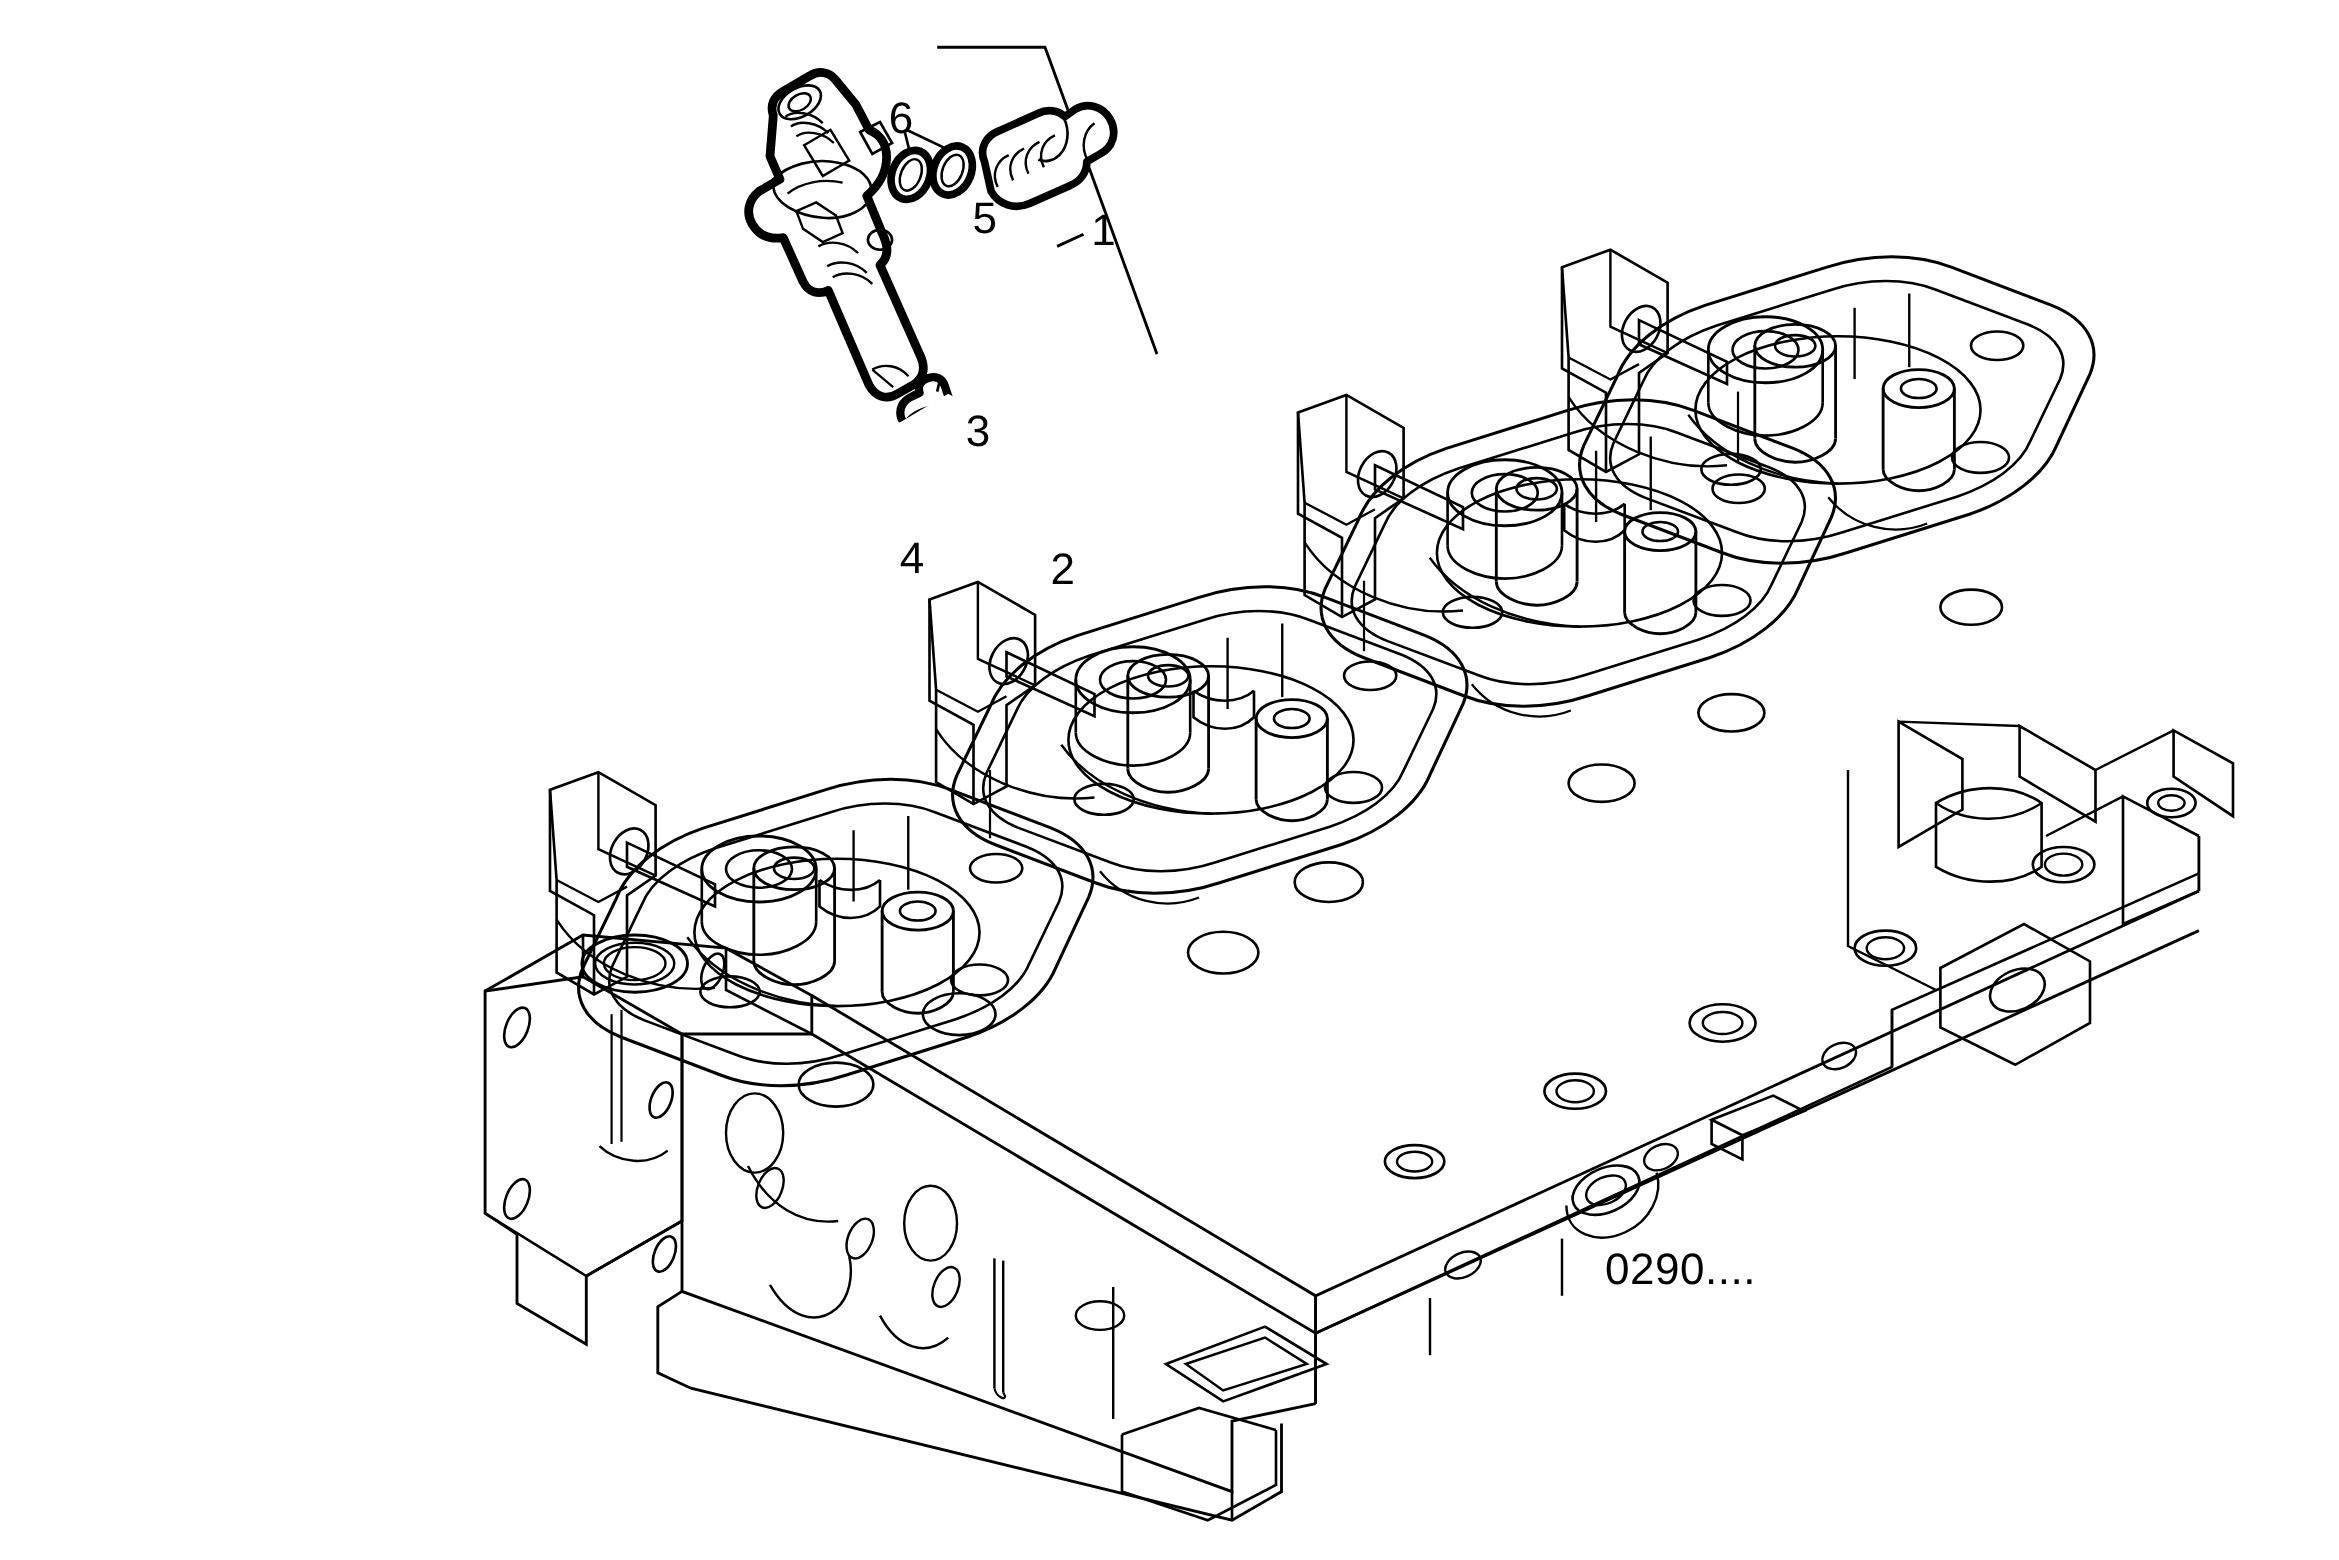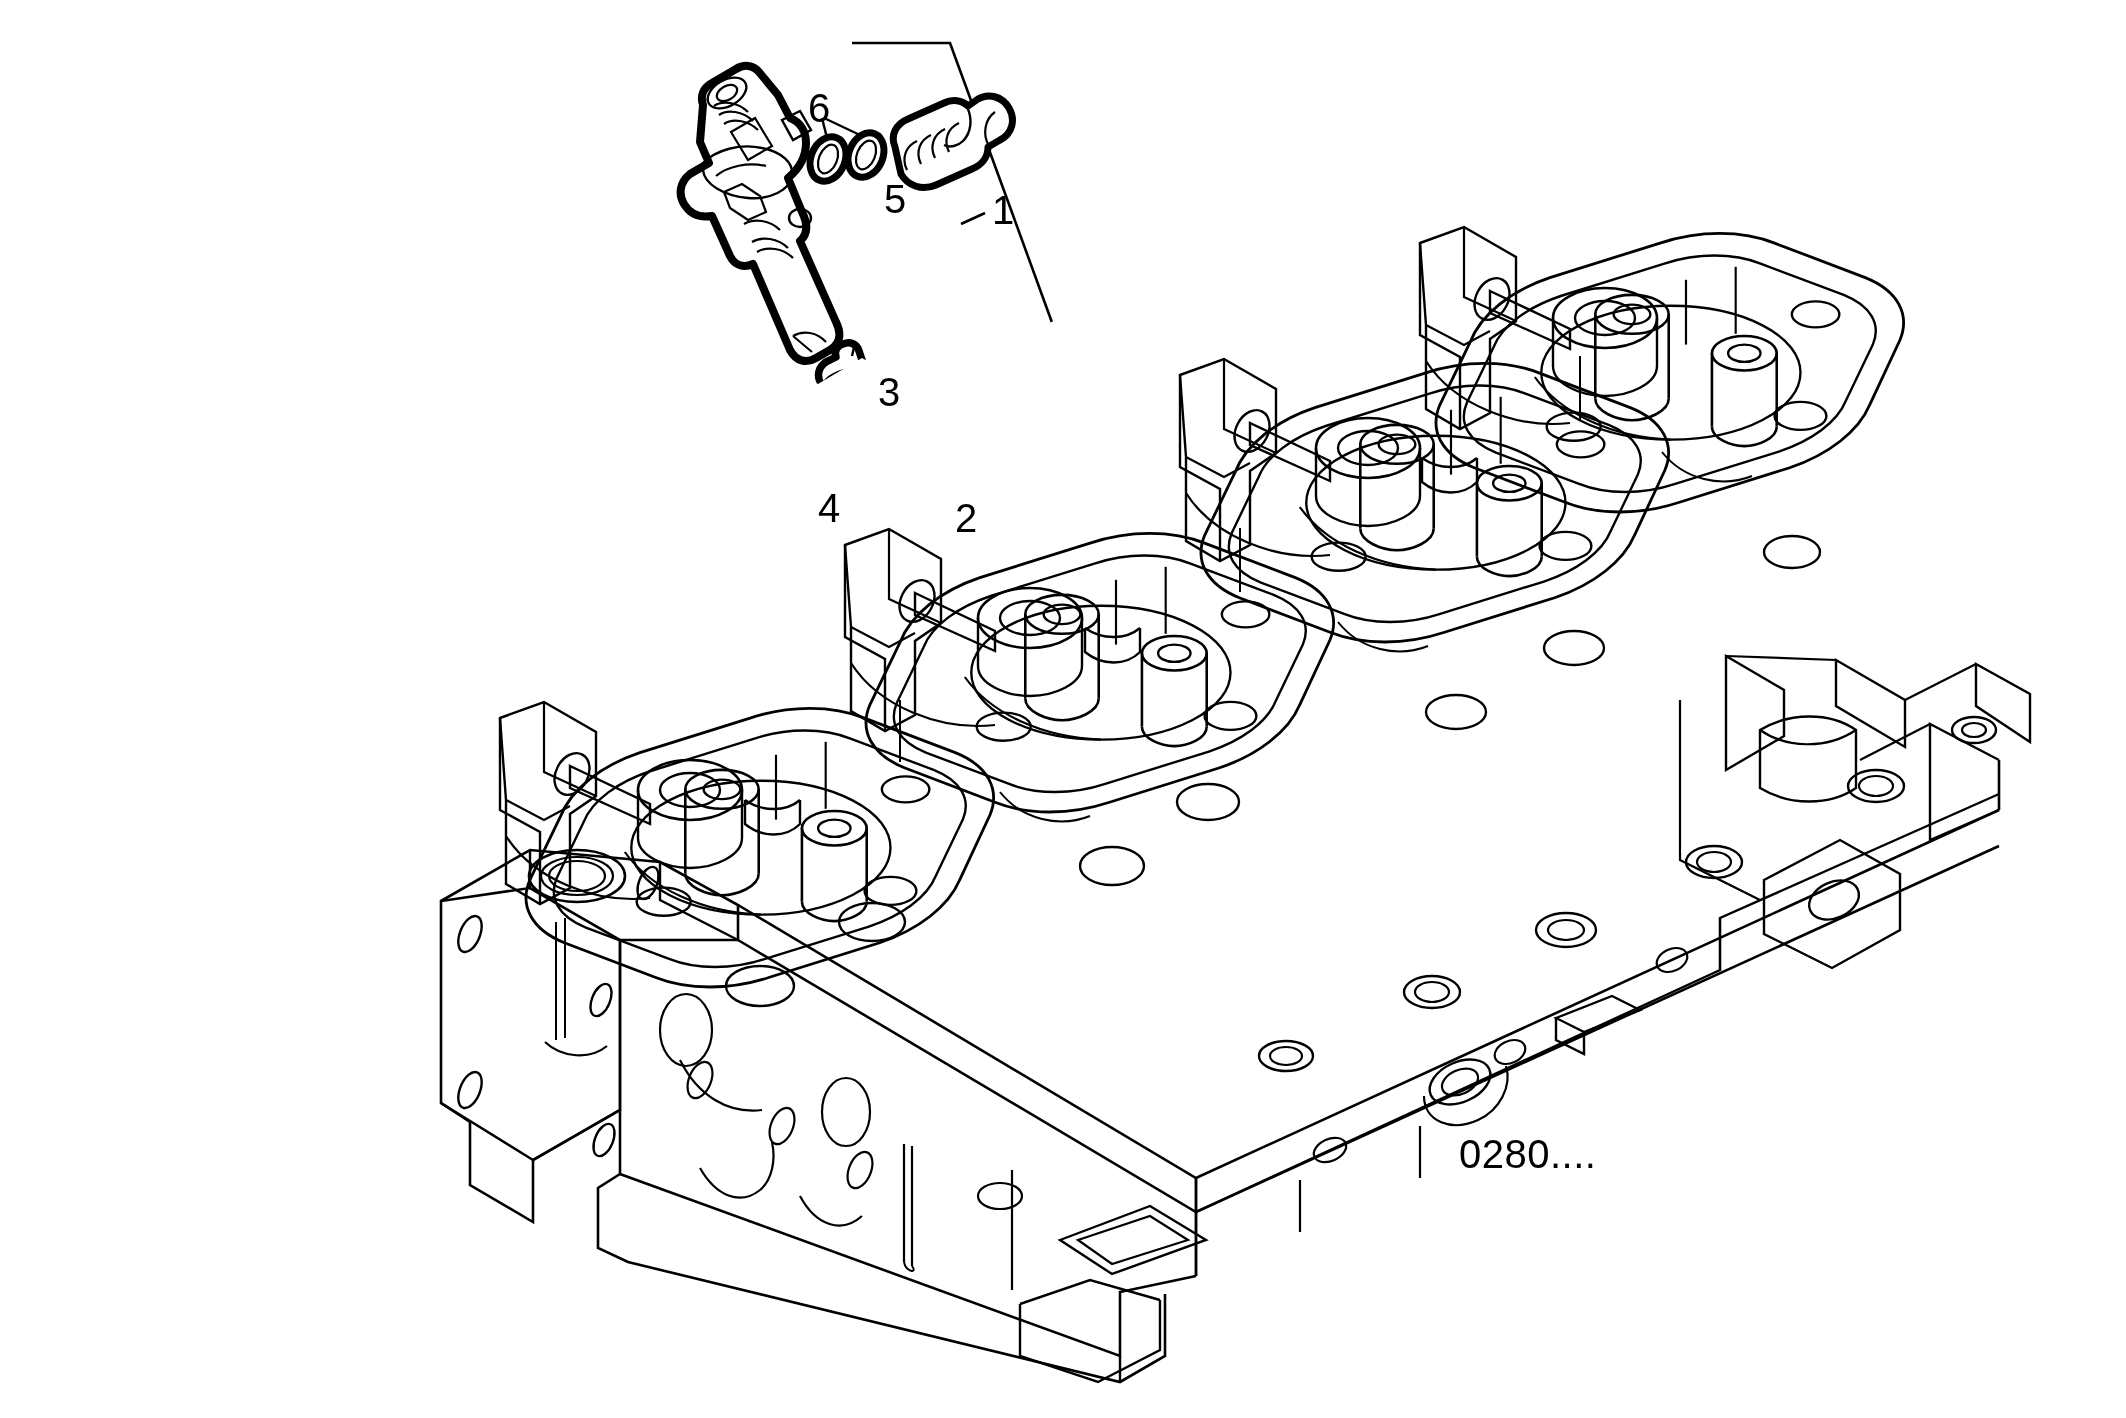--- a/index.html
+++ b/index.html
@@ -494,15 +494,15 @@
   <div class="callout-label" style="left:955px; top:498px;">2</div>
 
   <div class="callout-label" style="left:878px; top:372px;">3</div>
 
   <div class="callout-label" style="left:818px; top:488px;">4</div>
 
   <div class="callout-label" style="left:884px; top:179px;">5</div>
 
   <div class="callout-label" style="left:808px; top:88px;">6</div>
 
-  <div class="caption" style="left:1459px; top:1132px;">0280....</div>
+  <div class="caption" style="left:1459px; top:1132px;">0290....</div>
 
 </div>
 
 </body></html>

